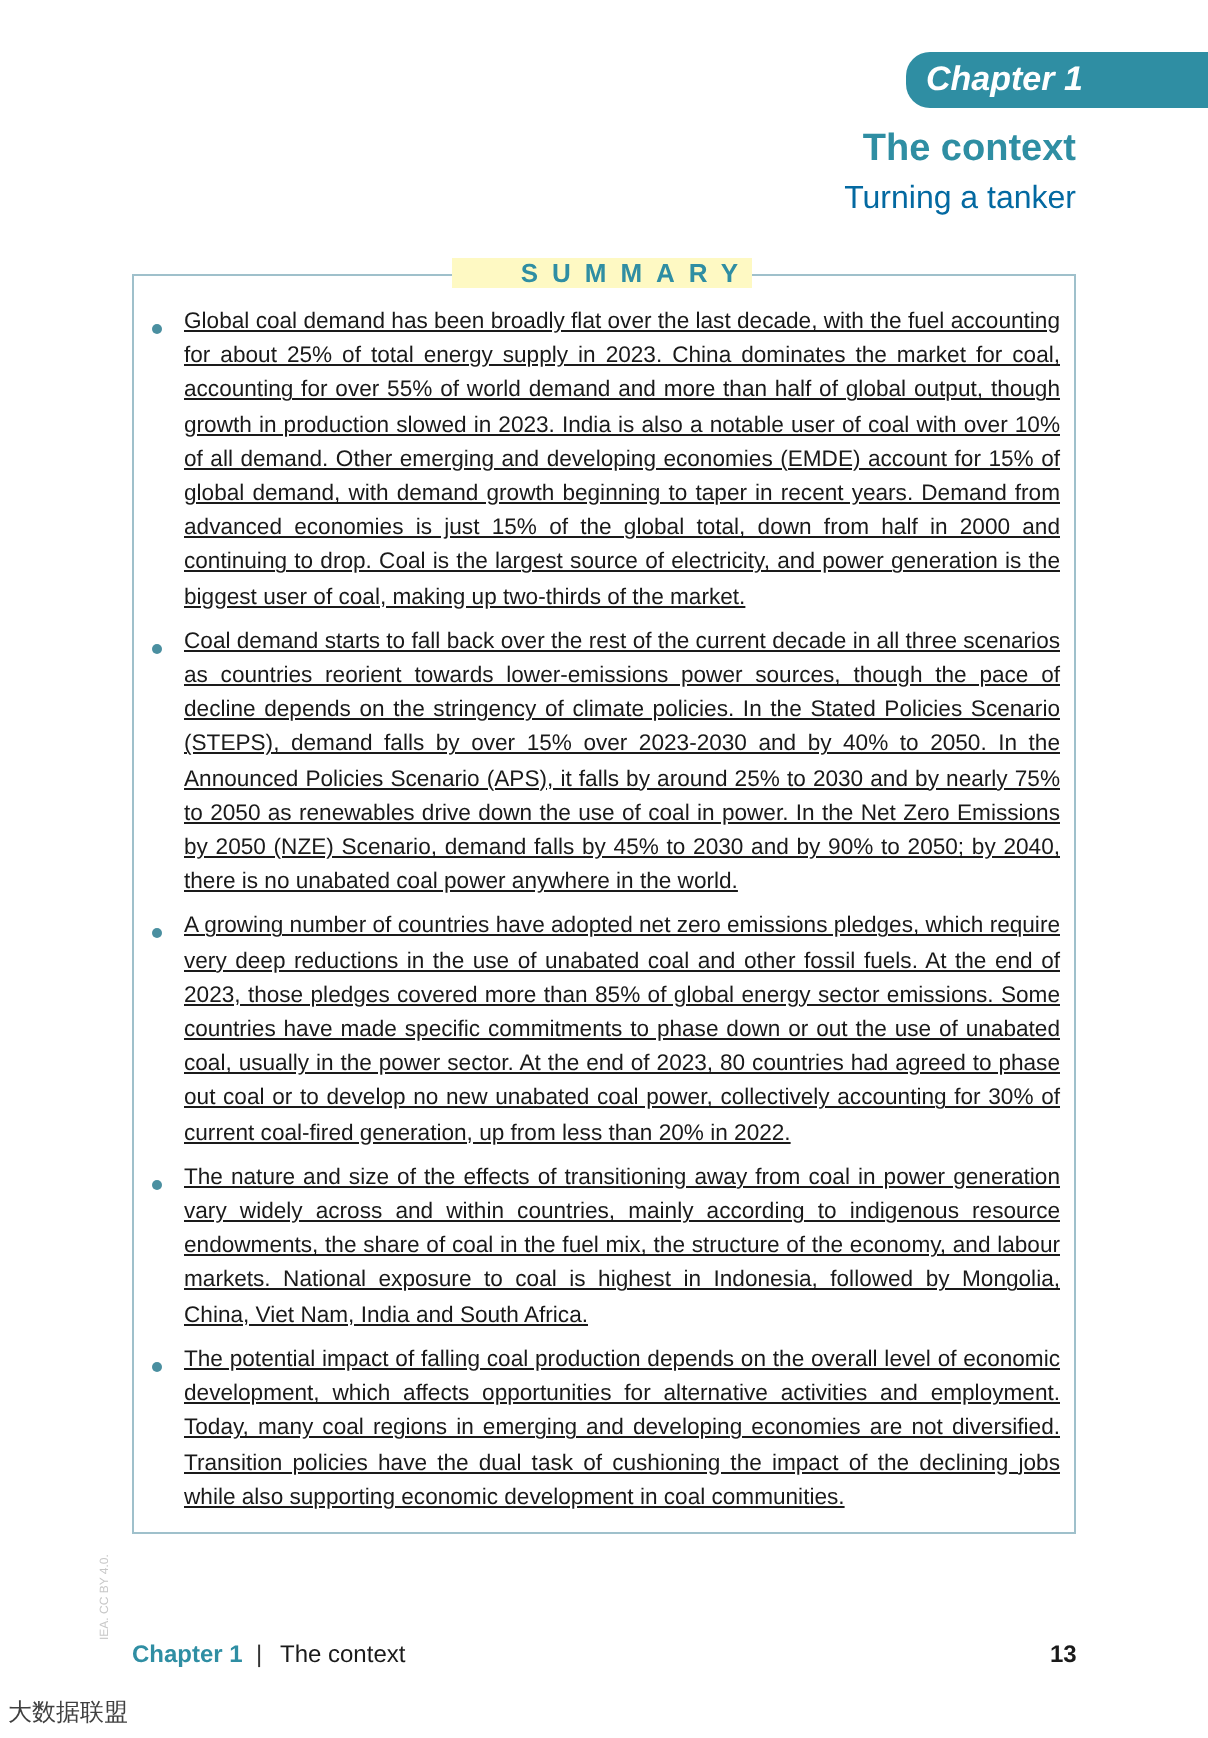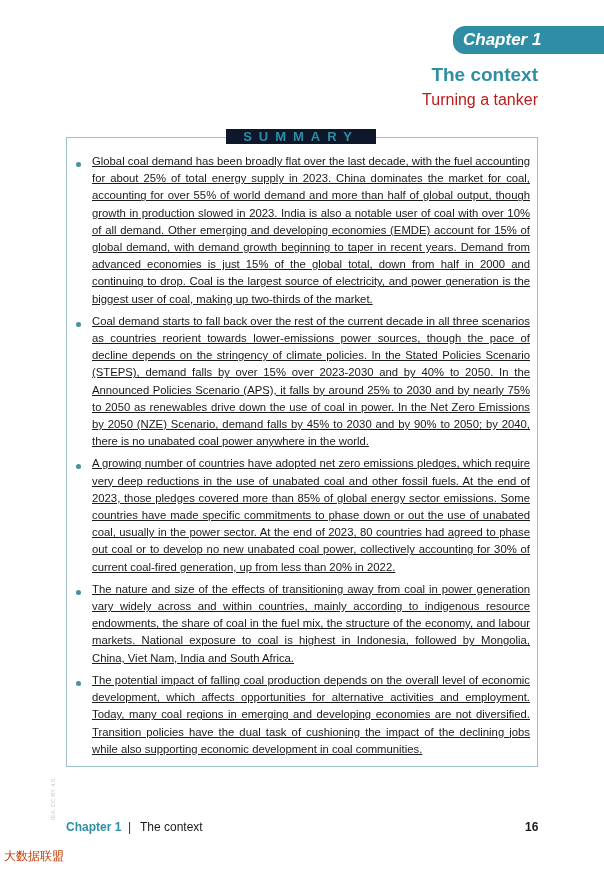--- a/index.html
+++ b/index.html
@@ -7,44 +7,44 @@
     .chapter-tab {
       position: absolute; left: 453px; top: 26px; width: 151px; height: 28px;
       background: #2f8ea3; border-radius: 12px 0 0 12px;
       color: #ffffff; font-style: italic; font-weight: bold; font-size: 17px;
       line-height: 28px; padding-left: 10px; box-sizing: border-box;
     }
     .title {
       position: absolute; right: 66px; top: 64px; font-size: 19px; font-weight: bold; color: #2f8ea3;
     }
     .subtitle {
-      position: absolute; right: 66px; top: 91px; font-size: 16px; color: #b91c1c;
+      position: absolute; right: 66px; top: 91px; font-size: 16px; color: #0369a1;
     }
     .summary-box {
       position: absolute; left: 66px; top: 137px; width: 472px; height: 630px;
       border: 1px solid #9fc0cb; box-sizing: border-box;
     }
     .summary-heading {
-      position: absolute; left: 226px; top: 129px; width: 150px; text-align: center;
-      background: #0f172a; color: #2f8ea3; font-weight: bold; font-size: 13px; letter-spacing: 7px;
+      position: absolute; left: 226px; top: 129px; width: 150px; text-align: right;
+      background: #fef9c3; color: #2f8ea3; font-weight: bold; font-size: 13px; letter-spacing: 7px;
     }
     .bullets { position: absolute; left: 74px; top: 153px; width: 456px; }
     .bullet { position: relative; padding-left: 18px; font-size: 11.3px; line-height: 17.2px; text-align: justify; margin-bottom: 5px; text-decoration: underline; }
     .bullet-dot {
       position: absolute; left: 2px; top: 9px; width: 5px; height: 5px; border-radius: 50%; background: #4a8fa0;
     }
     .footer-chapter { position: absolute; left: 66px; top: 820px; font-size: 12px; font-weight: bold; color: #2f8ea3; }
     .footer-sep { position: absolute; left: 128px; top: 820px; font-size: 12px; color: #333; }
     .footer-section { position: absolute; left: 140px; top: 820px; font-size: 12px; color: #1a1a1a; }
     .page-number { position: absolute; left: 525px; top: 820px; font-size: 12px; font-weight: bold; color: #1a1a1a; }
     .license {
       position: absolute; left: 50px; top: 820px; font-size: 6px; color: #c8c8c8;
       transform: rotate(-90deg); transform-origin: left top; white-space: nowrap;
     }
-    .watermark { position: absolute; left: 4px; top: 848px; font-size: 12px; color: #c2410c; }
+    .watermark { position: absolute; left: 4px; top: 848px; font-size: 12px; color: #404040; }
   </style>
 </head>
 <body>
 
 <div class="chapter-tab">Chapter 1</div>
 <div class="title">The context</div>
 <div class="subtitle">Turning a tanker</div>
 
 <div class="summary-box"></div>
 <div class="summary-heading">SUMMARY</div>
@@ -69,14 +69,14 @@
   <div class="bullet">
     <span class="bullet-dot"></span>
     <span>The potential impact of falling coal production depends on the overall level of economic development, which affects opportunities for alternative activities and employment. Today, many coal regions in emerging and developing economies are not diversified. Transition policies have the dual task of cushioning the impact of the declining jobs while also supporting economic development in coal communities.</span>
   </div>
 </div>
 
 <div class="license">IEA. CC BY 4.0.</div>
 <div class="footer-chapter">Chapter 1</div>
 <div class="footer-sep">|</div>
 <div class="footer-section">The context</div>
-<div class="page-number">16</div>
+<div class="page-number">13</div>
 <div class="watermark">大数据联盟</div>
 
 </body></html>

